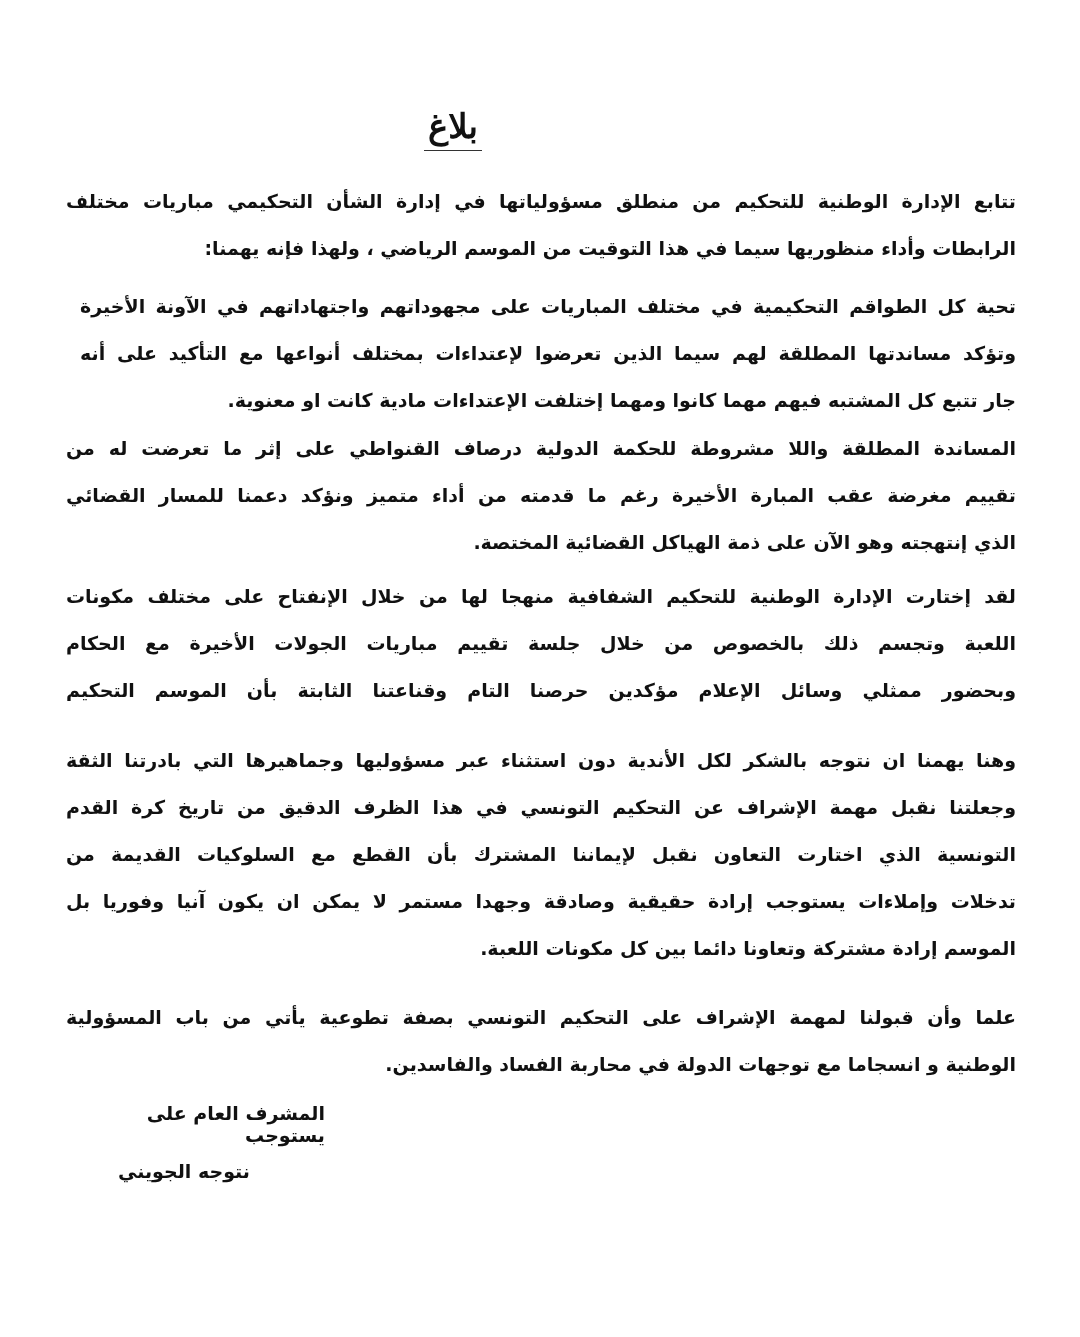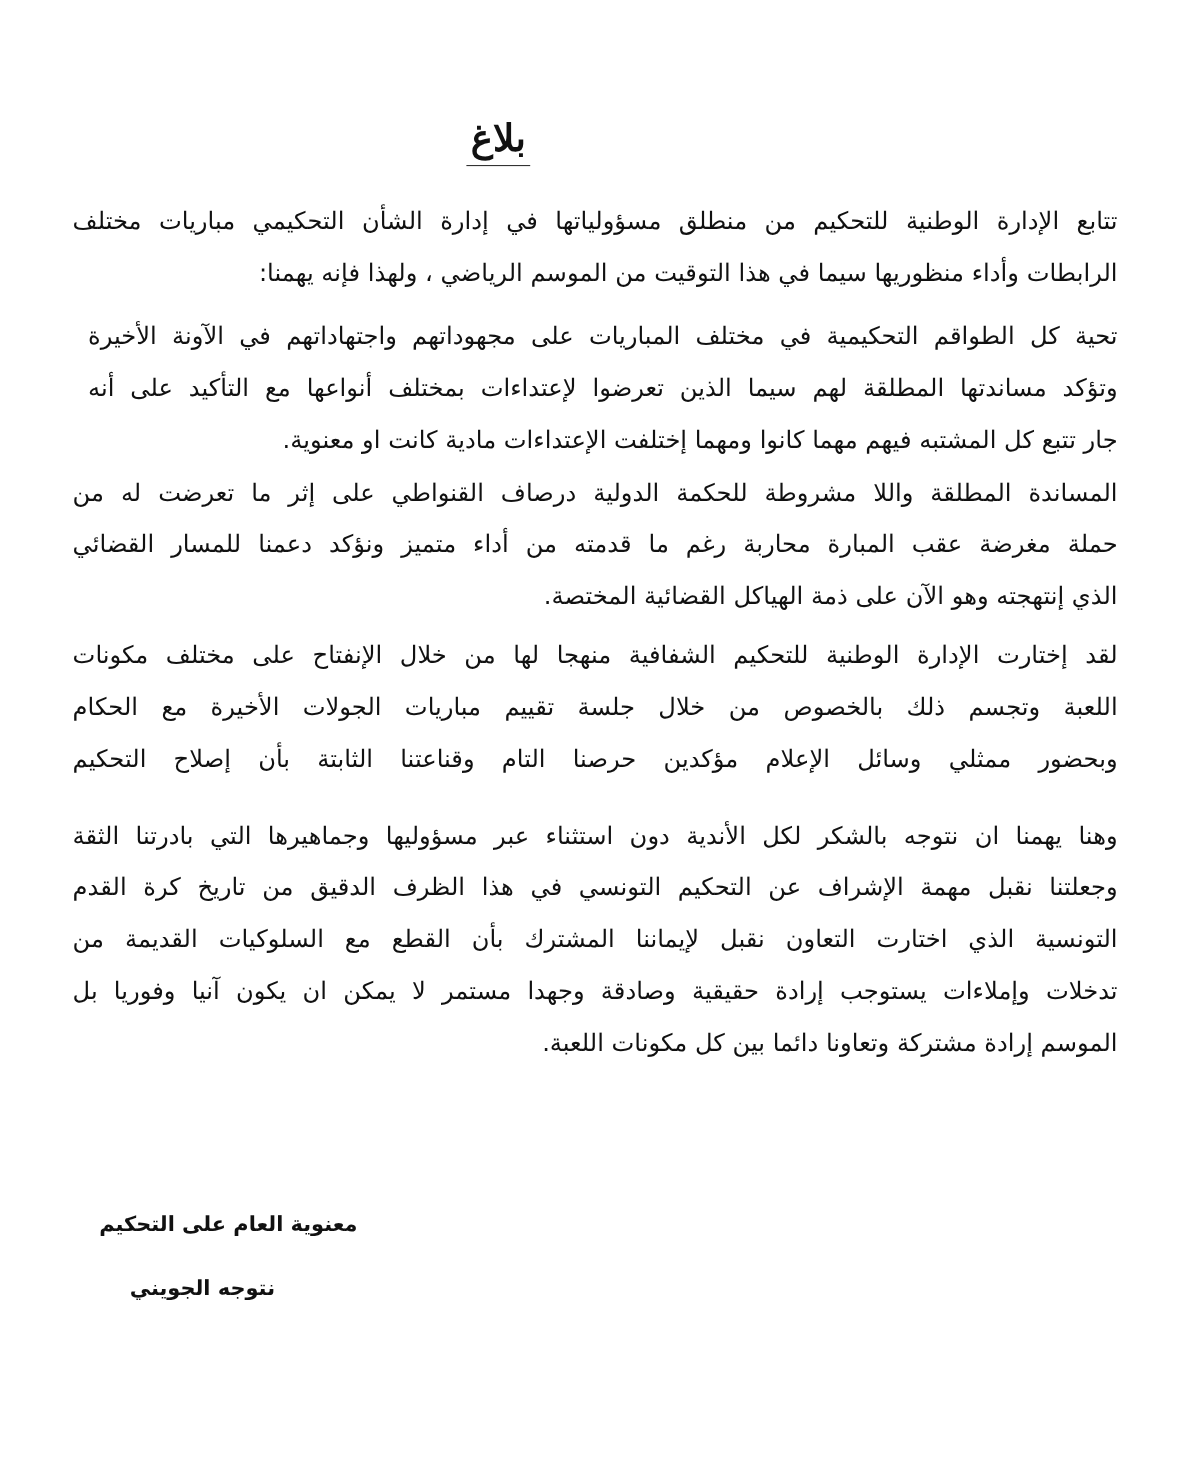--- a/index.html
+++ b/index.html
@@ -39,22 +39,22 @@
       border-bottom: 1.5px solid #333;
       padding: 0 4px 2px 4px;
     }
     .para {
       position: absolute;
       left: 66px;
       width: 950px;
       direction: rtl;
       text-align: justify;
       text-align-last: right;
-      font-size: 22px;
-      font-weight: normal;
+      font-size: 19px;
+      font-weight: bold;
       line-height: 47px;
     }
     .para .line {
       display: block;
       text-align: justify;
       text-align-last: justify;
       white-space: nowrap;
       overflow: hidden;
     }
     .para .line.last {
@@ -90,35 +90,39 @@
   </div>
 
   <div class="para p1">
     <span class="line">تحية كل الطواقم التحكيمية في مختلف المباريات على مجهوداتهم واجتهاداتهم في الآونة الأخيرة</span>
     <span class="line">وتؤكد مساندتها المطلقة لهم سيما الذين تعرضوا لإعتداءات بمختلف أنواعها مع التأكيد على أنه</span>
     <span class="line last">جار تتبع كل المشتبه فيهم مهما كانوا ومهما إختلفت الإعتداءات مادية كانت او معنوية.</span>
   </div>
 
   <div class="para p2">
     <span class="line">المساندة المطلقة واللا مشروطة للحكمة الدولية درصاف القنواطي على إثر ما تعرضت له من</span>
-    <span class="line">حملة مغرضة عقب المبارة محاربة رغم ما قدمته من أداء متميز ونؤكد دعمنا للمسار القضائي</span>
+    <span class="line">تقييم مغرضة عقب المبارة الأخيرة رغم ما قدمته من أداء متميز ونؤكد دعمنا للمسار القضائي</span>
     <span class="line last">الذي إنتهجته وهو الآن على ذمة الهياكل القضائية المختصة.</span>
   </div>
 
   <div class="para p3">
     <span class="line">لقد إختارت الإدارة الوطنية للتحكيم الشفافية منهجا لها من خلال الإنفتاح على مختلف مكونات</span>
     <span class="line">اللعبة وتجسم ذلك بالخصوص من خلال جلسة تقييم مباريات الجولات الأخيرة مع الحكام</span>
-    <span class="line">وبحضور ممثلي وسائل الإعلام مؤكدين حرصنا التام وقناعتنا الثابتة بأن إصلاح التحكيم</span>
+    <span class="line">وبحضور ممثلي وسائل الإعلام مؤكدين حرصنا التام وقناعتنا الثابتة بأن الموسم التحكيم</span>
   </div>
 
   <div class="para p4">
     <span class="line">وهنا يهمنا ان نتوجه بالشكر لكل الأندية دون استثناء عبر مسؤوليها وجماهيرها التي بادرتنا الثقة</span>
     <span class="line">وجعلتنا نقبل مهمة الإشراف عن التحكيم التونسي في هذا الظرف الدقيق من تاريخ كرة القدم</span>
     <span class="line">التونسية الذي اختارت التعاون نقبل لإيماننا المشترك بأن القطع مع السلوكيات القديمة من</span>
     <span class="line">تدخلات وإملاءات يستوجب إرادة حقيقية وصادقة وجهدا مستمر لا يمكن ان يكون آنيا وفوريا بل</span>
     <span class="line last">الموسم إرادة مشتركة وتعاونا دائما بين كل مكونات اللعبة.</span>
   </div>
 
+  <div class="para p5">
+    <span class="line">علما وأن قبولنا لمهمة الإشراف على التحكيم التونسي بصفة تطوعية يأتي من باب المسؤولية</span>
+    <span class="line last">الوطنية و انسجاما مع توجهات الدولة في محاربة الفساد والفاسدين.</span>
+  </div>
 
-  <div class="signature sig-title">معنوية العام على التحكيم</div>
+  <div class="signature sig-title">المشرف العام على يستوجب</div>
   <div class="signature sig-name">نتوجه الجويني</div>
 
 </div>
 
 </body></html>

